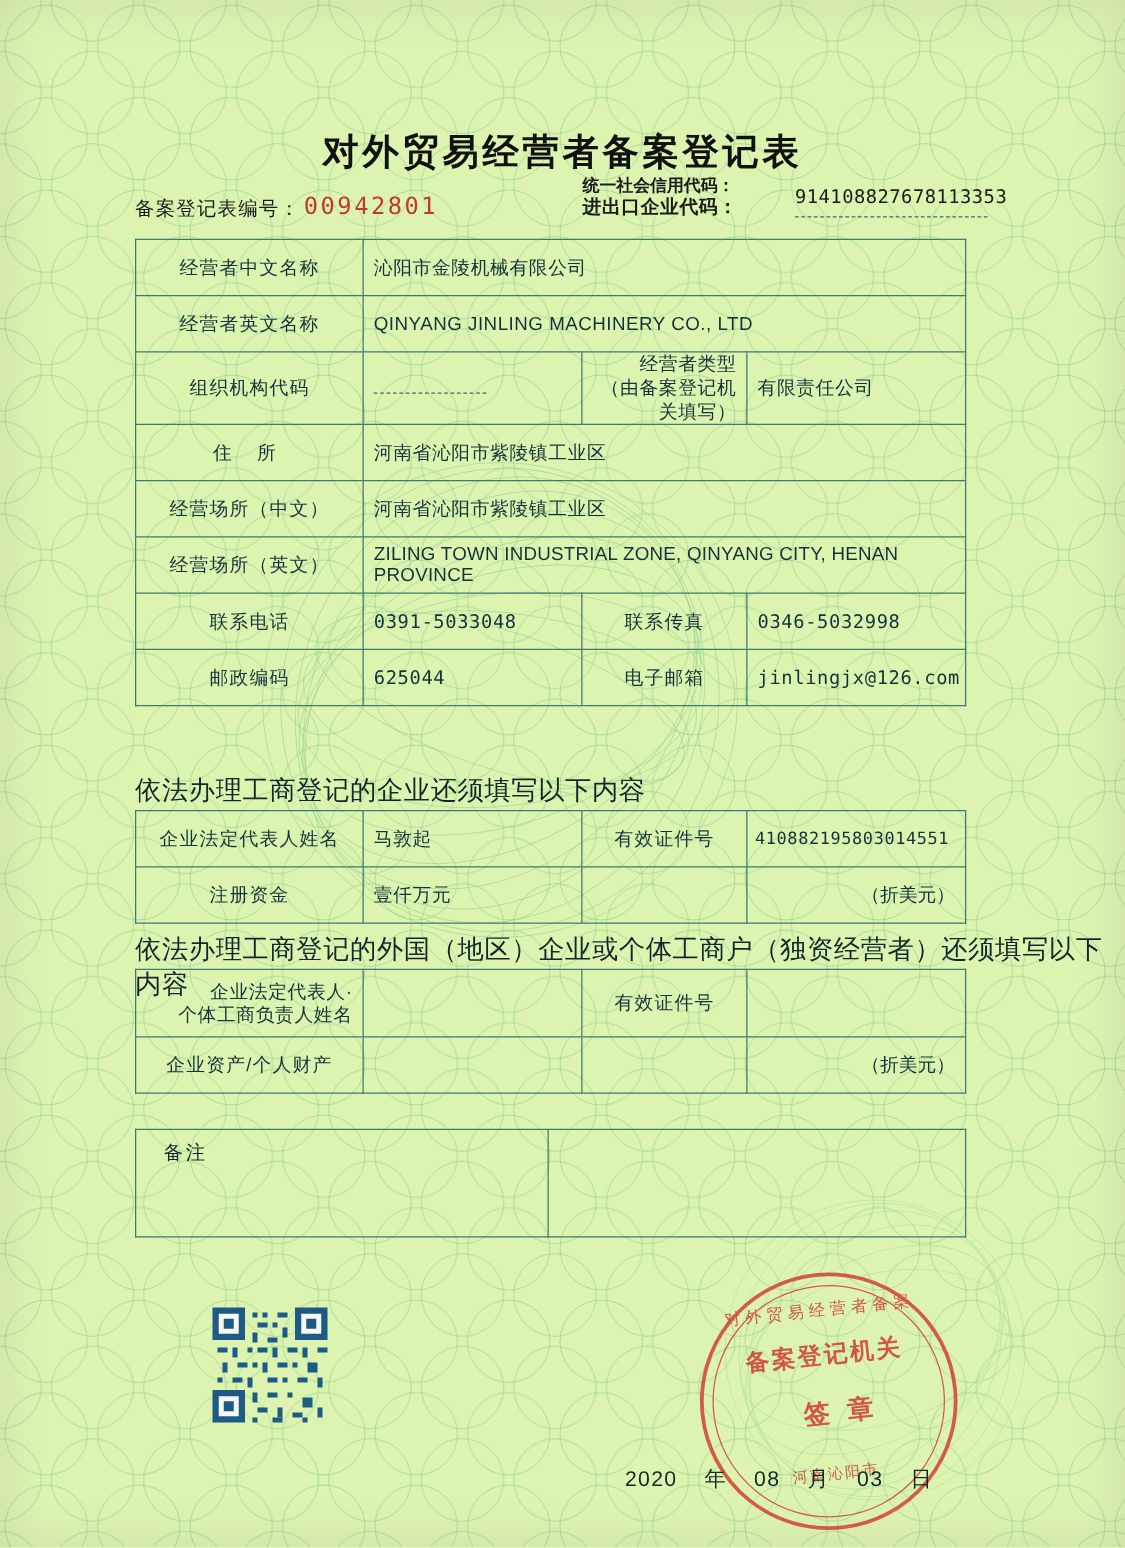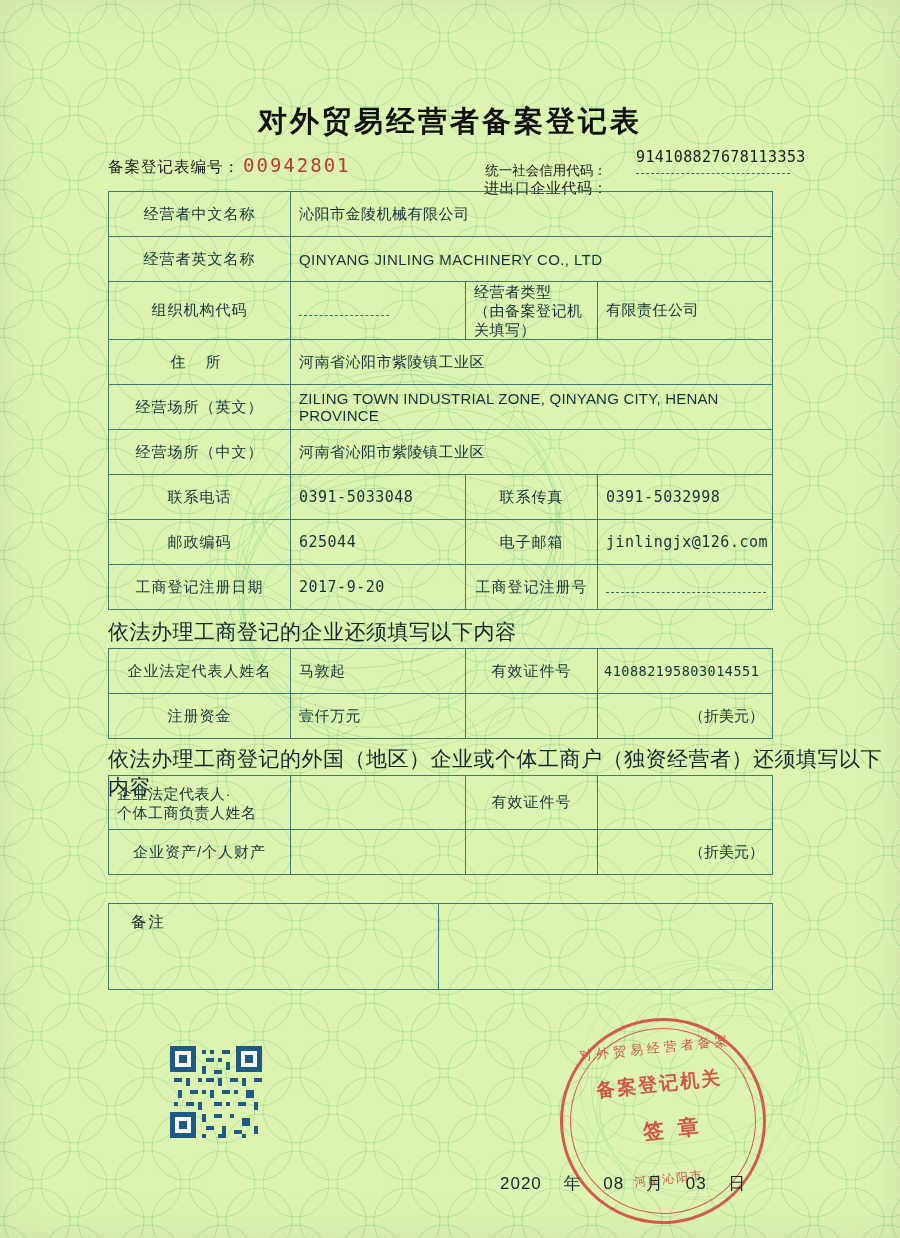--- a/index.html
+++ b/index.html
@@ -63,27 +63,28 @@
     position: absolute;
     top: 154px;
     left: 243px;
     font-size: 19px;
     color: #c0392b;
     letter-spacing: 2px;
     font-family: "DejaVu Sans Mono", monospace;
   }
   .hdr-right {
     position: absolute;
-    top: 162px;
+    top: 140px;
     left: 466px;
     font-size: 13.5px;
     color: #1a1a1a;
     line-height: 17px;
-    text-align: center;
+    text-align: left;
     width: 160px;
+    font-weight: bold;
   }
   .hdr-right .l1 { display:block; }
   .hdr-right .l2 { display:block; font-size: 15px; letter-spacing:0.5px;}
   .hdr-code {
     position: absolute;
     top: 148px;
     left: 636px;
     font-size: 15px;
     color: #1a1a1a;
     letter-spacing: 0.4px;
@@ -144,21 +145,21 @@
     letter-spacing: 0.2px;
   }
   .val-num {
     font-size: 15px;
     color: #102a33;
     padding-left: 14px;
     font-family: "DejaVu Sans Mono", monospace;
     letter-spacing: 0.5px;
   }
   .lbl2 {
-    text-align: left;
+    text-align: right;
     font-size: 14px;
     color: #12262c;
     line-height: 19px;
     letter-spacing: 0.5px;
   }
   .dash-fill {
     padding-left: 14px;
   }
   .dash-fill i {
     display: inline-block;
@@ -337,44 +338,38 @@
             <span>经营者类型</span><br>
             <span>（由备案登记机关填写）</span>
           </td>
           <td class="val-cn">有限责任公司</td>
         </tr>
         <tr>
           <td class="lbl-sp">住  所</td>
           <td class="val-cn" colspan="3">河南省沁阳市紫陵镇工业区</td>
         </tr>
         <tr>
+          <td class="lbl">经营场所（中文）</td>
+          <td class="val-cn" colspan="3">河南省沁阳市紫陵镇工业区</td>
+        </tr>
+        <tr>
           <td class="lbl">经营场所（英文）</td>
           <td class="val-en-sm" colspan="3">ZILING TOWN INDUSTRIAL ZONE, QINYANG CITY, HENAN PROVINCE</td>
-        </tr>
-        <tr>
-          <td class="lbl">经营场所（中文）</td>
-          <td class="val-cn" colspan="3">河南省沁阳市紫陵镇工业区</td>
         </tr>
         <tr>
           <td class="lbl">联系电话</td>
           <td class="val-num">0391-5033048</td>
           <td class="lbl">联系传真</td>
-          <td class="val-num">0391-5032998</td>
+          <td class="val-num">0346-5032998</td>
         </tr>
         <tr>
           <td class="lbl">邮政编码</td>
           <td class="val-num">625044</td>
           <td class="lbl">电子邮箱</td>
           <td class="val-num">jinlingjx@126.com</td>
-        </tr>
-        <tr>
-          <td class="lbl">工商登记注册日期</td>
-          <td class="val-num">2017-9-20</td>
-          <td class="lbl">工商登记注册号</td>
-          <td class="dash-fill wide"><i></i></td>
         </tr>
       </tbody>
     </table>
 
     <div class="section-note" style="left:108px; top:618px;">依法办理工商登记的企业还须填写以下内容</div>
 
     <table class="tbl" style="left:108px; top:648px; width:664px;">
       <colgroup>
         <col style="width:182px">
         <col style="width:175px">

